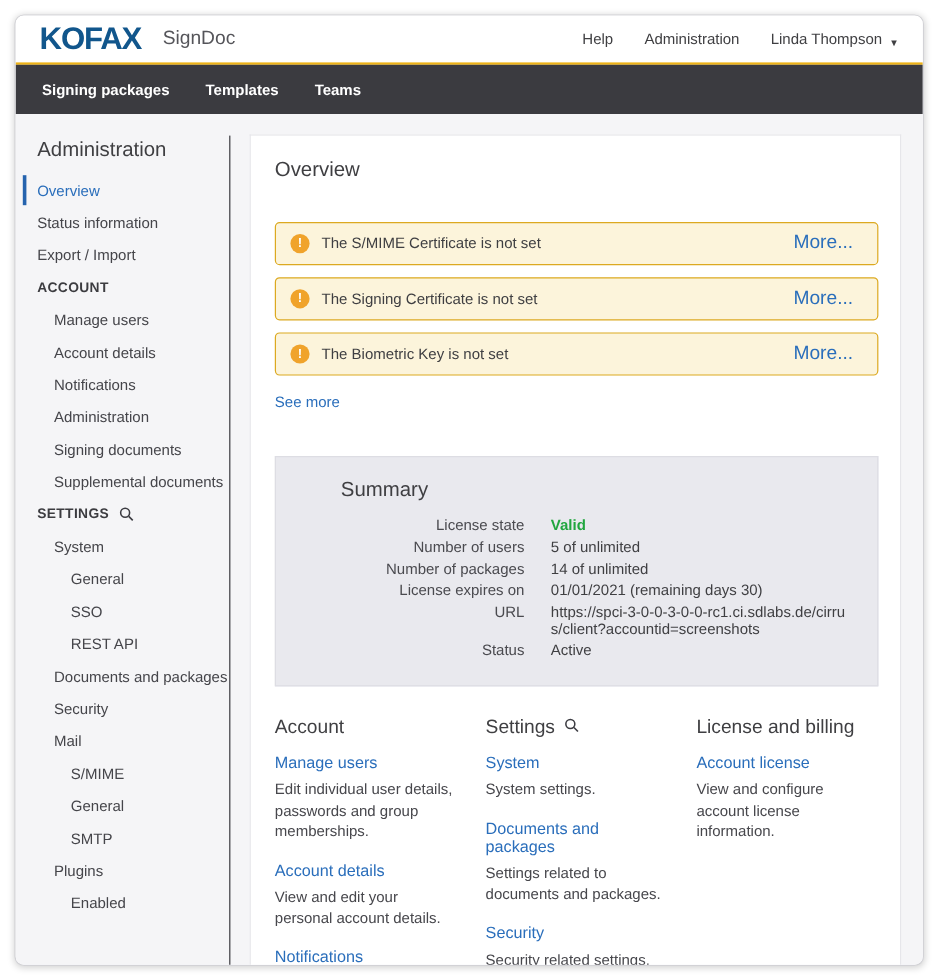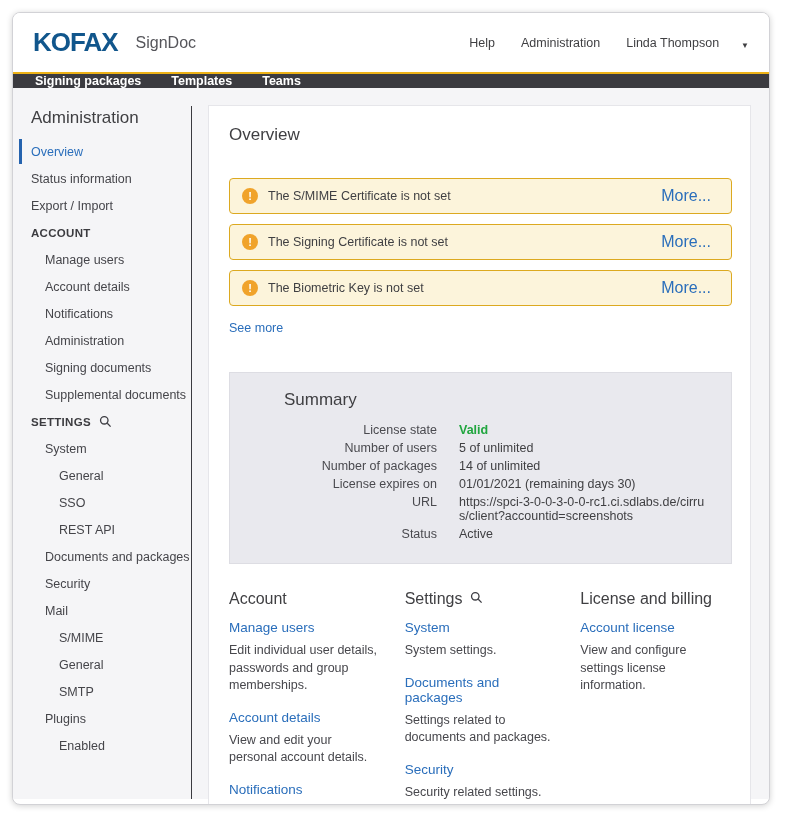--- a/index.html
+++ b/index.html
@@ -6,30 +6,30 @@
     --kofax-blue:#11568C; --link-blue:#2A6EBB; --nav-bg:#3B3B40; --gold:#EDB217;
     --alert-border:#DCA920; --alert-bg:#FCF4DB; --warn:#F0A32B; --green:#21A63F;
     --panel-bg:#E9E9EE; --panel-border:#DDDDE3; --text:#3F3F42; --divider:#3B3B40;
   }
   *{box-sizing:border-box; margin:0; padding:0;}
   html,body{background:#fff;}
   body{font-family:"Liberation Sans","DejaVu Sans",sans-serif; color:var(--text); width:787px; height:814px; position:relative;}
   .window{position:absolute; left:12px; top:12px; width:758px; height:793px; background:#fff;
     border:1px solid #d2d2d6; border-radius:8px; overflow:hidden; box-shadow:0 1px 6px rgba(0,0,0,.18);}
   
-  .topbar{height:59px; display:flex; align-items:center; padding:0 20px; background:#fff;}
+  .topbar{height:39px; display:flex; align-items:center; padding:0 20px; background:#fff;}
   .logo{font-weight:800; font-size:26px; letter-spacing:-1px; color:var(--kofax-blue);}
   .product{margin-left:18px; font-size:16px; color:#55555a;}
   .top-links{margin-left:auto; display:flex; align-items:center; gap:26px; font-size:12.5px; color:var(--text);}
   .top-links a{color:var(--text); text-decoration:none; cursor:pointer;}
-  .user{display:flex; align-items:flex-end; gap:22px;}
+  .user{display:flex; align-items:flex-end; gap:6px;}
   .caret{font-size:8px; line-height:1;}
   .gold-line{height:2px; background:var(--gold);}
   
-  .mainnav{height:14px; background:var(--nav-bg); display:flex; align-items:center; padding-left:22px; gap:30px;}
+  .mainnav{height:41px; background:var(--nav-bg); display:flex; align-items:center; padding-left:22px; gap:30px;}
   .mainnav a{color:#fff; font-size:12.5px; font-weight:600; text-decoration:none; cursor:pointer;}
   
   .bodyarea{display:flex; height:711px; background:#F5F5F7;}
   .sidebar{width:179px; flex:0 0 179px; position:relative; padding-top:20px;}
   .sidebar::after{content:""; position:absolute; right:0; top:18px; bottom:0; width:1px; background:var(--divider);}
   .side-title{font-size:17px; color:var(--text); margin:0 0 10px 18px;}
   .side-item{position:relative; height:27px; display:flex; align-items:center; font-size:12.5px; color:#45454a; cursor:pointer;}
   .side-item.lvl0{padding-left:18px;} .side-item.lvl1{padding-left:32px;} .side-item.lvl2{padding-left:46px;}
   .side-item.section{font-weight:700; font-size:11.5px; letter-spacing:.3px; color:#3c3c40; cursor:default;}
   .side-item.selected{color:var(--link-blue);}
@@ -235,19 +235,19 @@
               <a class="link">Documents and packages</a>
               <p class="desc">Settings related to documents and packages.</p>
               <a class="link">Security</a>
               <p class="desc">Security related settings.</p>
             </div>
             <div class="col">
               <h3>
                 <span>License and billing</span>
               </h3>
               <a class="link">Account license</a>
-              <p class="desc">View and configure settings license information.</p>
+              <p class="desc">View and configure account license information.</p>
             </div>
           </div>
       </div>
     </main>
   </div>
 </div>
 
 </body></html>

